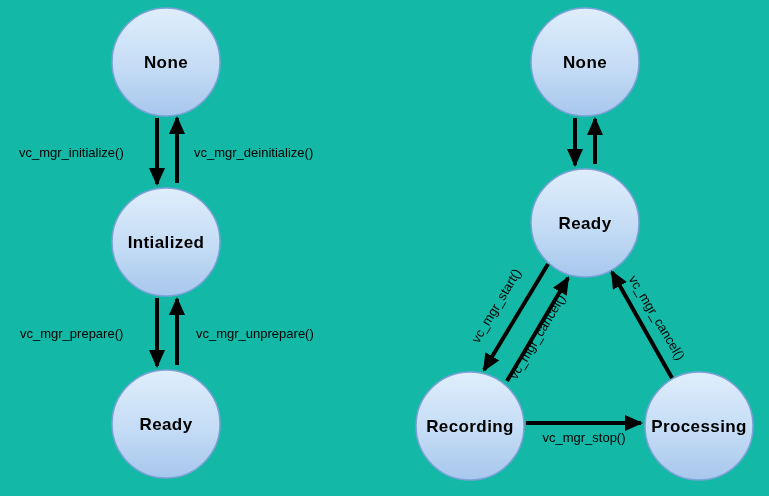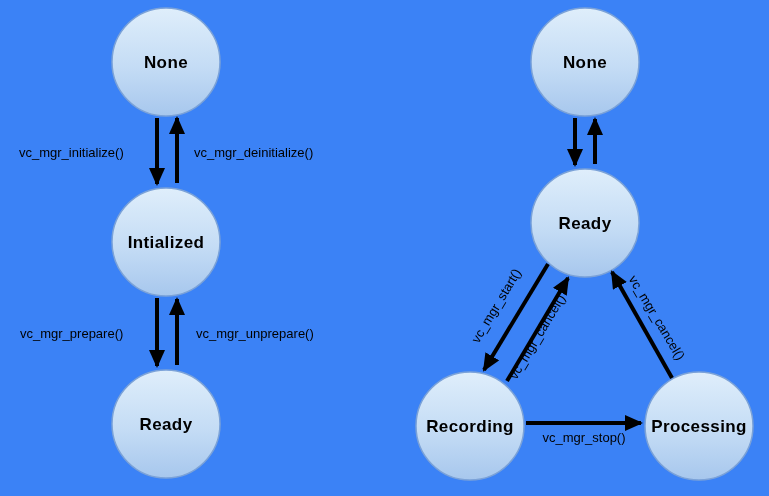--- a/index.html
+++ b/index.html
@@ -1,20 +1,20 @@
 <!DOCTYPE html>
 <html><head>
 <meta charset="utf-8">
 <style>
   html, body { margin: 0; padding: 0; background: #ffffff; }
   .canvas {
     position: relative;
     width: 769px;
     height: 496px;
-    background: #3b82f6;
+    background: #14b8a6;
     font-family: "Liberation Sans", sans-serif;
     overflow: hidden;
   }
   svg { display: block; }
   .state-circle {
     fill: url(#stateGrad);
     stroke-width: 1.5;
   }
   .arrow {
     stroke: #000000;

